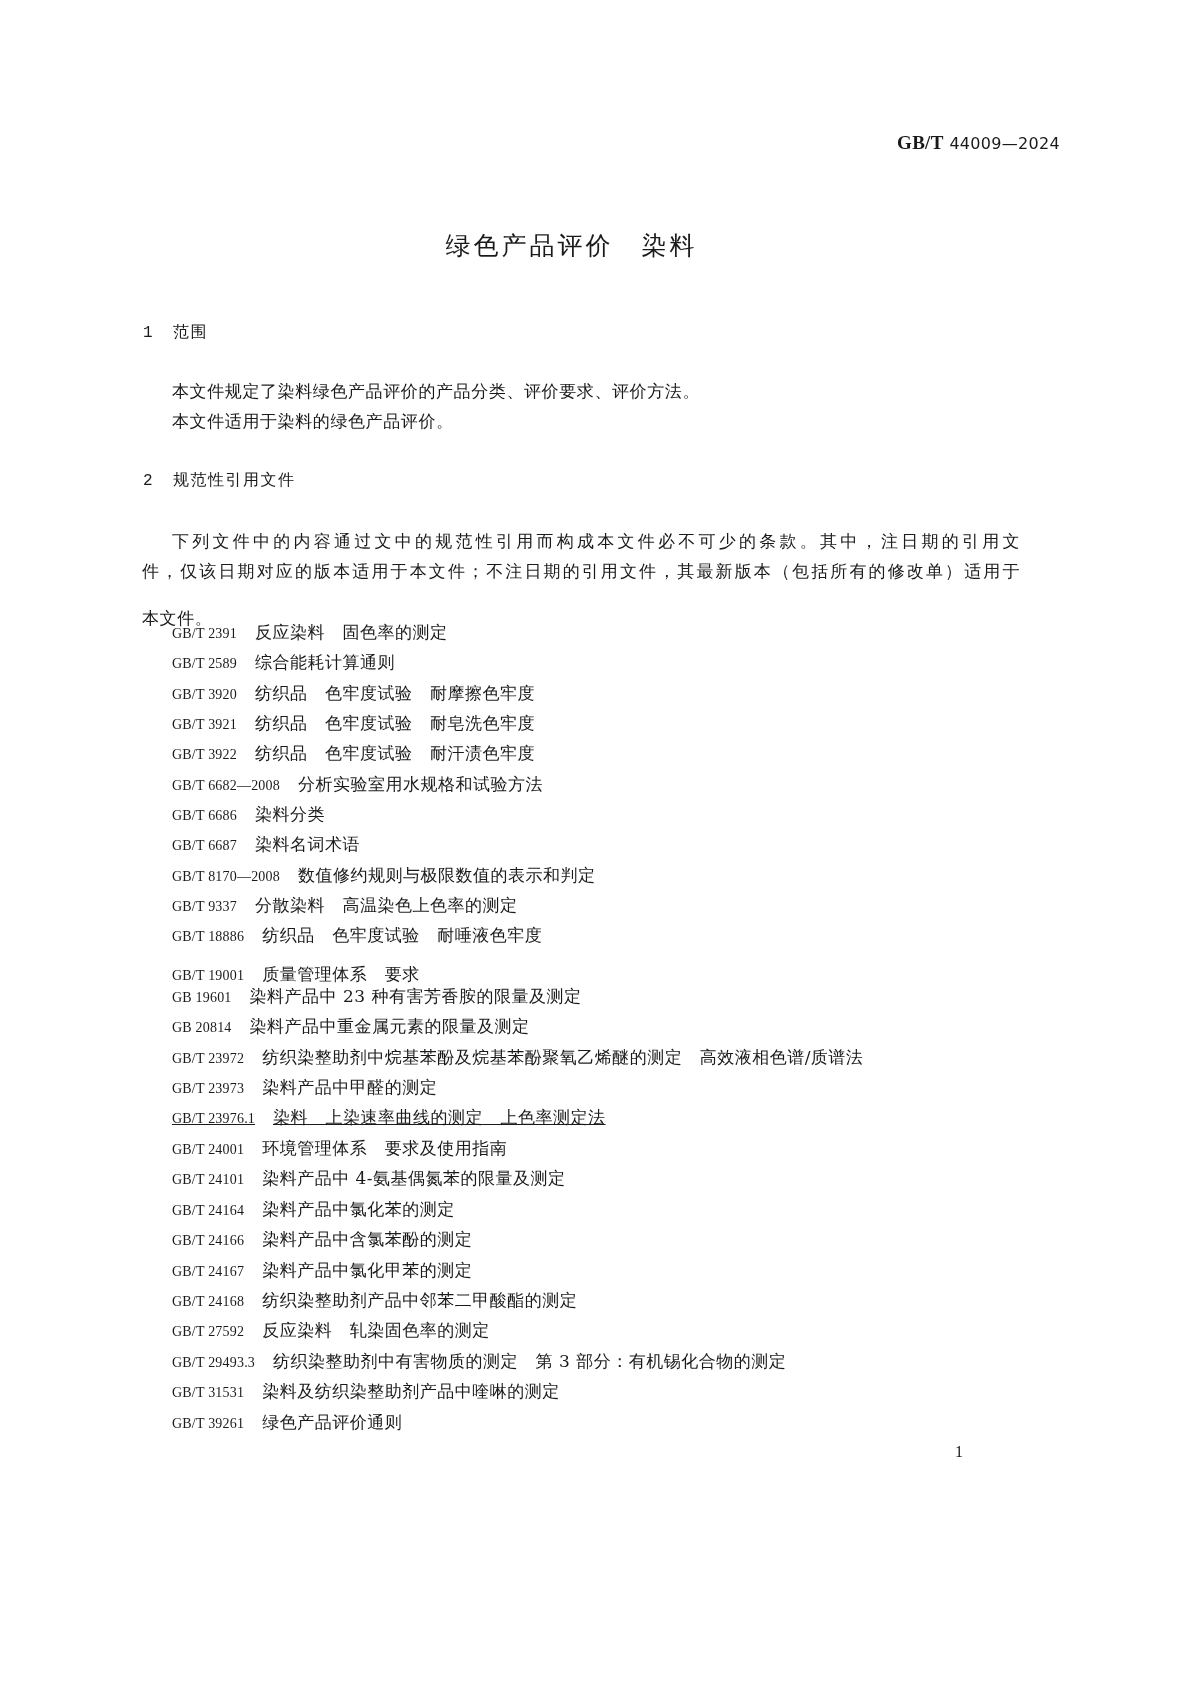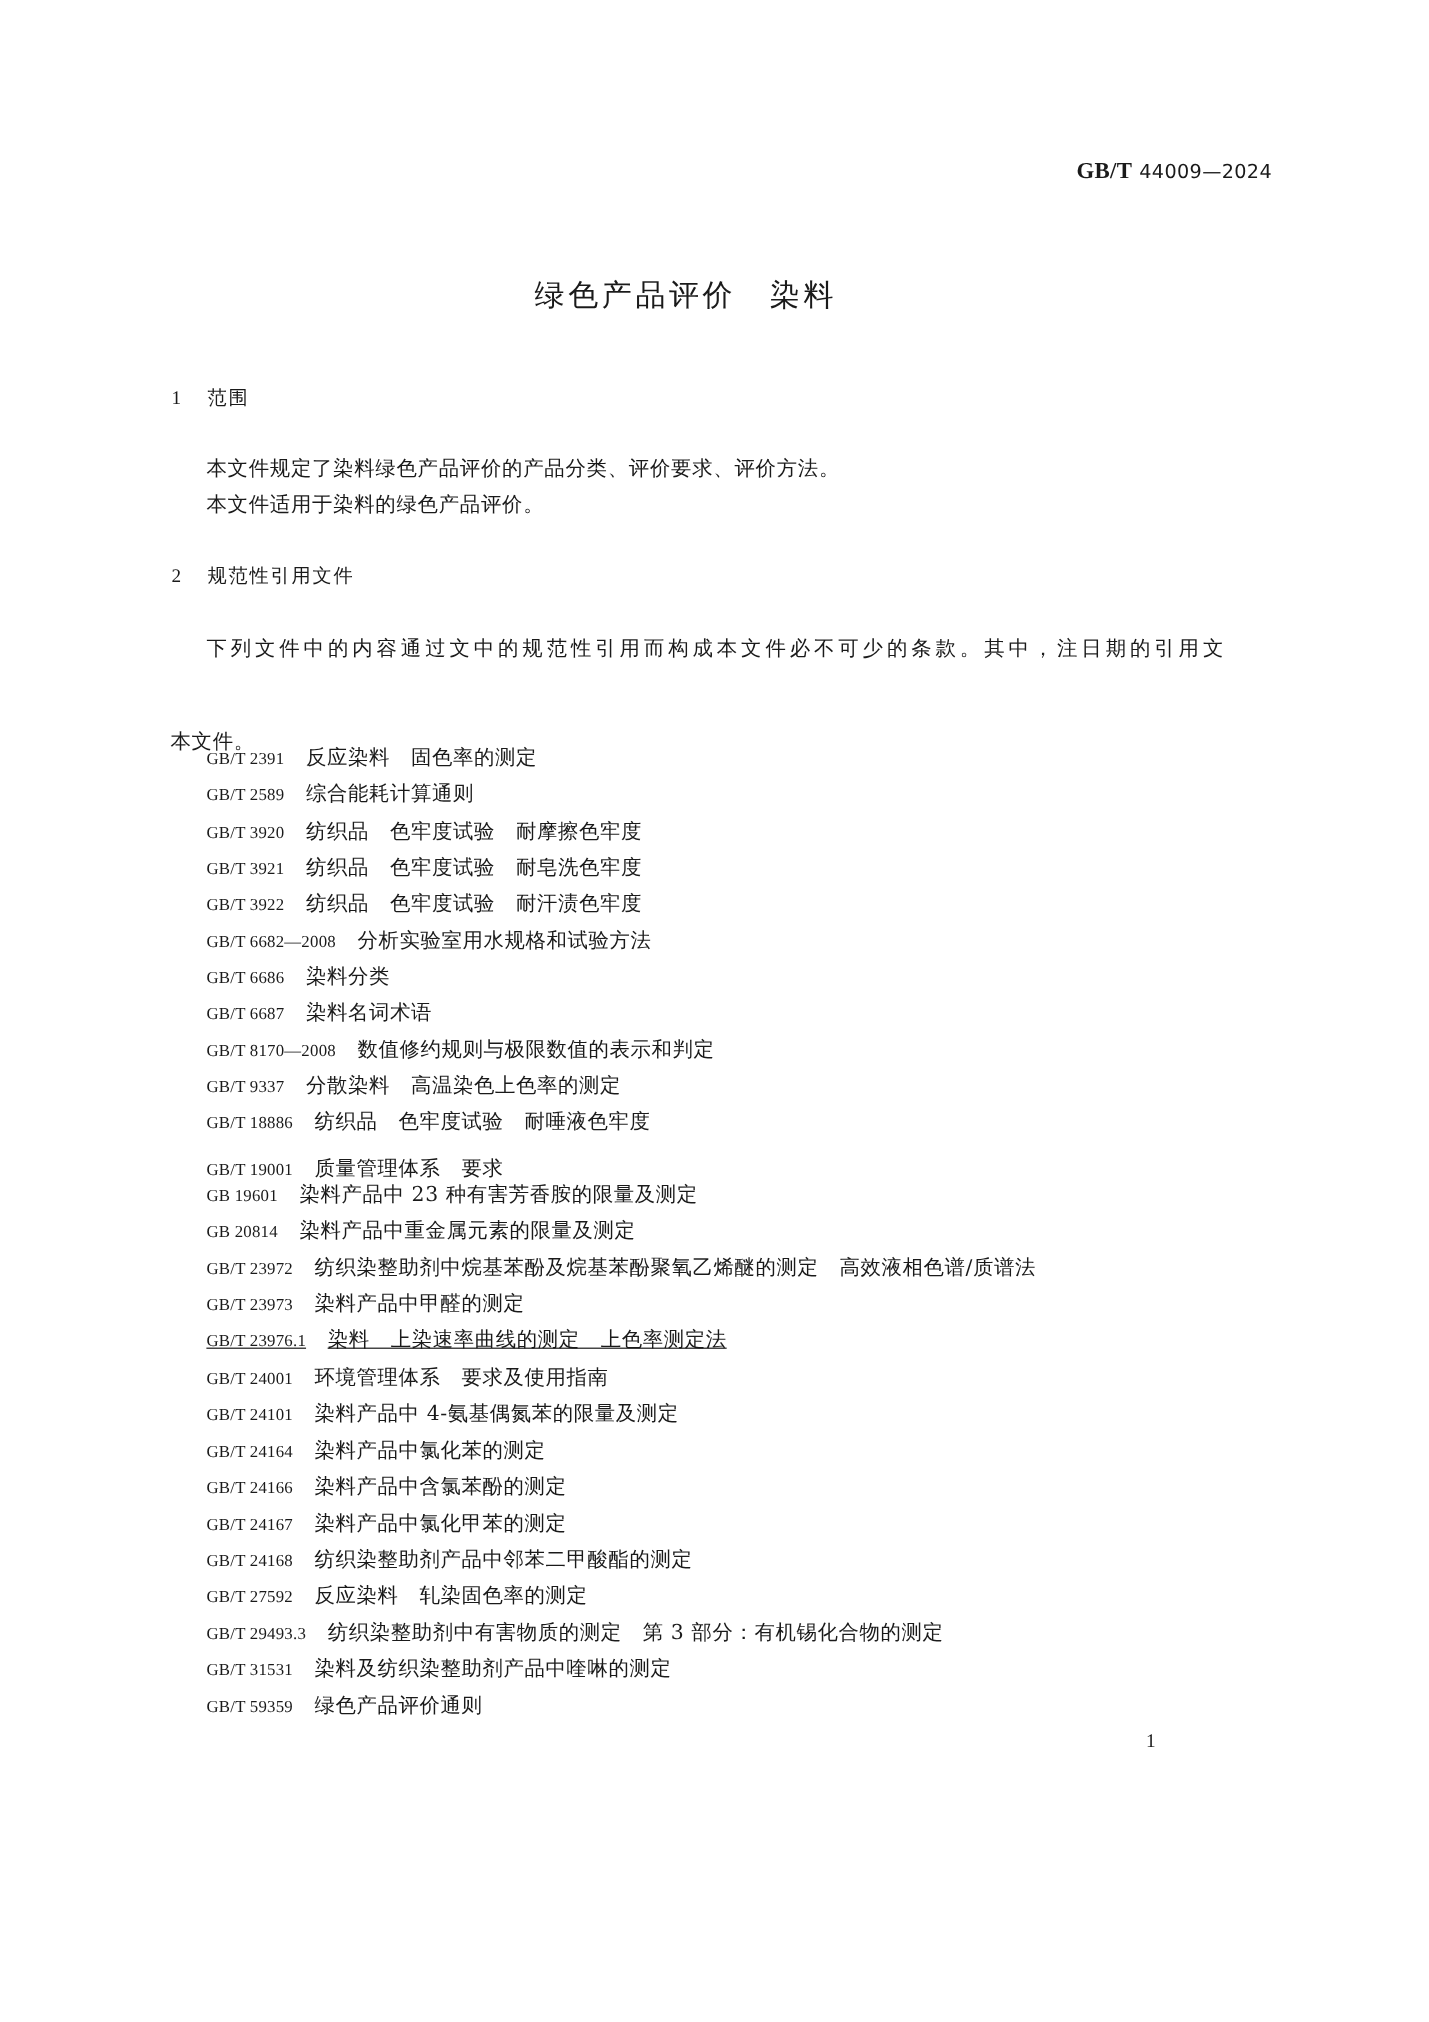--- a/index.html
+++ b/index.html
@@ -48,21 +48,21 @@
       text-align: center;
       font-family: "DejaVu Sans", "Liberation Sans", sans-serif;
       font-size: 25px;
       line-height: 36px;
       letter-spacing: 3px;
       white-space: pre;
     }
     .section-heading {
       position: absolute;
       left: 143px;
-      font-family: Liberation Serif, serif;
+      font-family: Liberation Mono, monospace;
       font-size: 16px;
       line-height: 24px;
       letter-spacing: 1.5px;
       white-space: nowrap;
     }
     .section-heading .sec-num {
       display: inline-block;
       width: 30px;
     }
     .para-line {
@@ -129,20 +129,21 @@
   </div>
 
   <div class="para-line indent" style="top:379px;">本文件规定了染料绿色产品评价的产品分类、评价要求、评价方法。</div>
   <div class="para-line indent" style="top:409px;">本文件适用于染料的绿色产品评价。</div>
 
   <div class="section-heading" style="top:469px;">
     <span class="sec-num">2</span><span>规范性引用文件</span>
   </div>
 
   <div class="para-line justify-line first" style="top:529px;">下列文件中的内容通过文中的规范性引用而构成本文件必不可少的条款。其中，注日期的引用文</div>
+  <div class="para-line justify-line" style="top:559px;">件，仅该日期对应的版本适用于本文件；不注日期的引用文件，其最新版本（包括所有的修改单）适用于</div>
   <div class="para-line flush" style="top:589px;">本文件。</div>
 
   <div>
     <div class="ref-item" style="top:620px;"><span class="code">GB/T 2391</span><span class="gap"></span><span>反应染料　固色率的测定</span></div>
     <div class="ref-item" style="top:650px;"><span class="code">GB/T 2589</span><span class="gap"></span><span>综合能耗计算通则</span></div>
     <div class="ref-item" style="top:681px;"><span class="code">GB/T 3920</span><span class="gap"></span><span>纺织品　色牢度试验　耐摩擦色牢度</span></div>
     <div class="ref-item" style="top:711px;"><span class="code">GB/T 3921</span><span class="gap"></span><span>纺织品　色牢度试验　耐皂洗色牢度</span></div>
     <div class="ref-item" style="top:741px;"><span class="code">GB/T 3922</span><span class="gap"></span><span>纺织品　色牢度试验　耐汗渍色牢度</span></div>
     <div class="ref-item" style="top:772px;"><span class="code">GB/T 6682—2008</span><span class="gap"></span><span>分析实验室用水规格和试验方法</span></div>
     <div class="ref-item" style="top:802px;"><span class="code">GB/T 6686</span><span class="gap"></span><span>染料分类</span></div>
@@ -158,18 +159,18 @@
     <div class="ref-item" style="top:1105px;text-decoration:underline;"><span class="code">GB/T 23976.1</span><span class="gap"></span><span>染料　上染速率曲线的测定　上色率测定法</span></div>
     <div class="ref-item" style="top:1136px;"><span class="code">GB/T 24001</span><span class="gap"></span><span>环境管理体系　要求及使用指南</span></div>
     <div class="ref-item" style="top:1166px;"><span class="code">GB/T 24101</span><span class="gap"></span><span>染料产品中 4-氨基偶氮苯的限量及测定</span></div>
     <div class="ref-item" style="top:1197px;"><span class="code">GB/T 24164</span><span class="gap"></span><span>染料产品中氯化苯的测定</span></div>
     <div class="ref-item" style="top:1227px;"><span class="code">GB/T 24166</span><span class="gap"></span><span>染料产品中含氯苯酚的测定</span></div>
     <div class="ref-item" style="top:1258px;"><span class="code">GB/T 24167</span><span class="gap"></span><span>染料产品中氯化甲苯的测定</span></div>
     <div class="ref-item" style="top:1288px;"><span class="code">GB/T 24168</span><span class="gap"></span><span>纺织染整助剂产品中邻苯二甲酸酯的测定</span></div>
     <div class="ref-item" style="top:1318px;"><span class="code">GB/T 27592</span><span class="gap"></span><span>反应染料　轧染固色率的测定</span></div>
     <div class="ref-item" style="top:1349px;"><span class="code">GB/T 29493.3</span><span class="gap"></span><span>纺织染整助剂中有害物质的测定　第 3 部分：有机锡化合物的测定</span></div>
     <div class="ref-item" style="top:1379px;"><span class="code">GB/T 31531</span><span class="gap"></span><span>染料及纺织染整助剂产品中喹啉的测定</span></div>
-    <div class="ref-item" style="top:1410px;"><span class="code">GB/T 59359</span><span class="gap"></span><span>绿色产品评价通则</span></div>
+    <div class="ref-item" style="top:1410px;"><span class="code">GB/T 39261</span><span class="gap"></span><span>绿色产品评价通则</span></div>
   </div>
 
   <div class="page-number">1</div>
 
 </div>
 
 </body></html>

